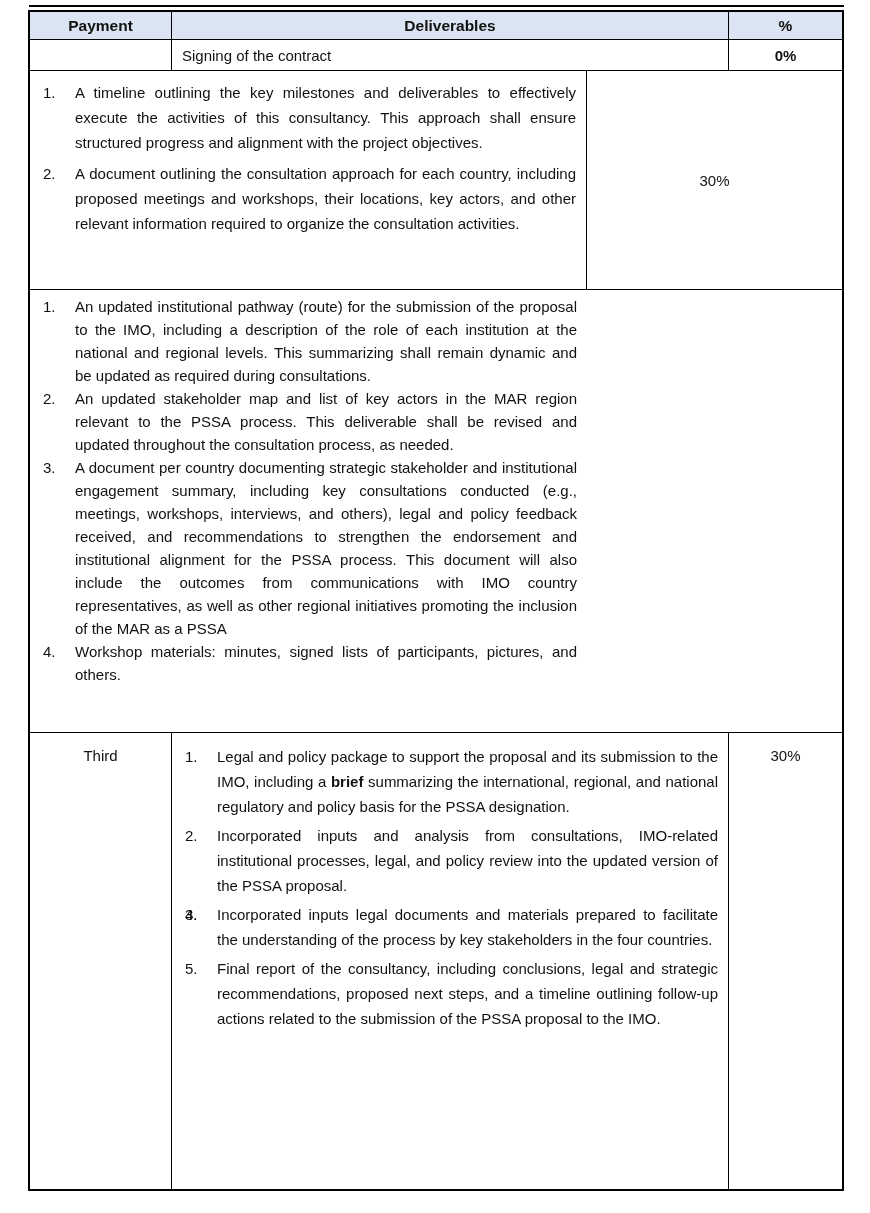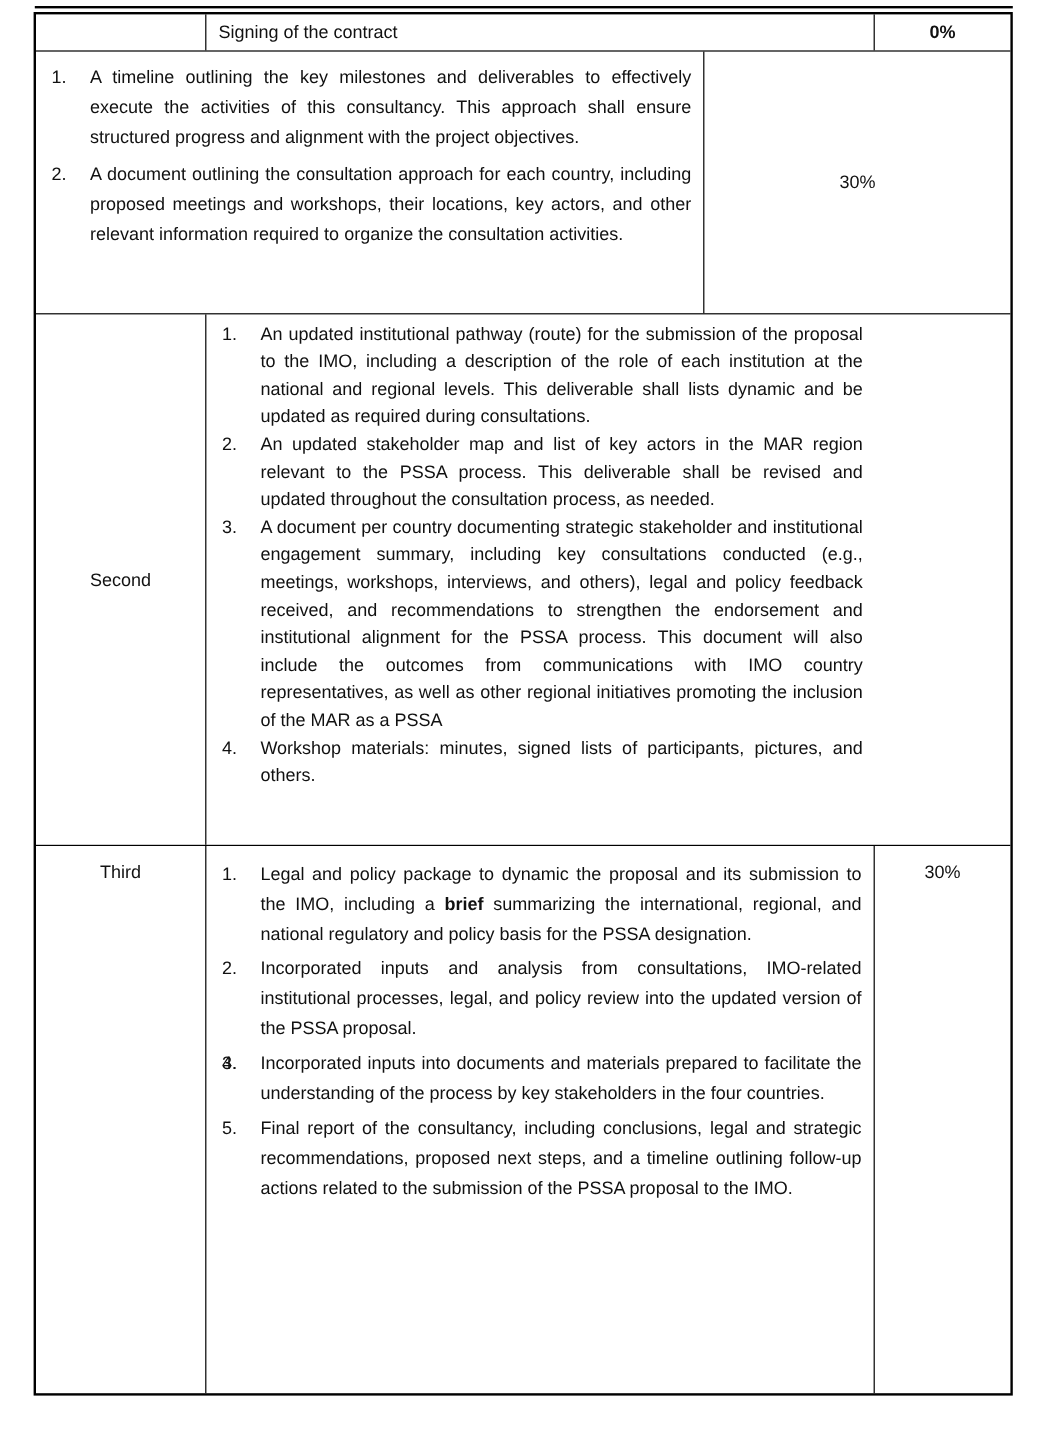--- a/index.html
+++ b/index.html
@@ -100,57 +100,61 @@
   .r3 ol.dlist li + li { margin-top: 4px; }
 </style>
 </head>
 <body>
 
 <div class="page">
   <div class="top-rule"></div>
 
   <div class="ptable">
 
+    <div class="trow thead">
+      <div class="cell c-pay">Payment</div>
+      <div class="cell c-del">Deliverables</div>
+      <div class="cell c-pct">%</div>
+    </div>
 
     <div class="trow r0">
       <div class="cell c-pay"></div>
       <div class="cell c-del">Signing of the contract</div>
       <div class="cell c-pct">0%</div>
     </div>
 
     <div class="trow r1">
       <div class="cell c-del dcell">
         <ol class="dlist">
             <li><span class="num">1.</span><span>A timeline outlining the key milestones and deliverables to effectively execute the activities of this consultancy. This approach shall ensure structured progress and alignment with the project objectives.</span></li>
             <li><span class="num">2.</span><span>A document outlining the consultation approach for each country, including proposed meetings and workshops, their locations, key actors, and other relevant information required to organize the consultation activities.</span></li>
           </ol>
       </div>
       <div class="cell c-pct pct-mid">30%</div>
     </div>
 
     <div class="trow r2">
-      <div class="cell c-pay pay-mid">Second</div>
       <div class="cell c-del dcell">
         <ol class="dlist">
-            <li><span class="num">1.</span><span>An updated institutional pathway (route) for the submission of the proposal to the IMO, including a description of the role of each institution at the national and regional levels. This deliverable shall lists dynamic and be updated as required during consultations.</span></li>
+            <li><span class="num">1.</span><span>An updated institutional pathway (route) for the submission of the proposal to the IMO, including a description of the role of each institution at the national and regional levels. This summarizing shall remain dynamic and be updated as required during consultations.</span></li>
             <li><span class="num">2.</span><span>An updated stakeholder map and list of key actors in the MAR region relevant to the PSSA process. This deliverable shall be revised and updated throughout the consultation process, as needed.</span></li>
             <li><span class="num">3.</span><span>A document per country documenting strategic stakeholder and institutional engagement summary, including key consultations conducted (e.g., meetings, workshops, interviews, and others), legal and policy feedback received, and recommendations to strengthen the endorsement and institutional alignment for the PSSA process. This document will also include the outcomes from communications with IMO country representatives, as well as other regional initiatives promoting the inclusion of the MAR as a PSSA</span></li>
             <li><span class="num">4.</span><span>Workshop materials: minutes, signed lists of participants, pictures, and others.</span></li>
           </ol>
       </div>
     </div>
 
     <div class="trow r3">
       <div class="cell c-pay pay-top">Third</div>
       <div class="cell c-del dcell">
         <ol class="dlist">
-            <li><span class="num">1.</span><span>Legal and policy package to dynamic the proposal and its submission to the IMO, including a </span><span class="b">brief</span><span> summarizing the international, regional, and national regulatory and policy basis for the PSSA designation.</span></li>
+            <li><span class="num">1.</span><span>Legal and policy package to support the proposal and its submission to the IMO, including a </span><span class="b">brief</span><span> summarizing the international, regional, and national regulatory and policy basis for the PSSA designation.</span></li>
             <li><span class="num">2.</span><span>Incorporated inputs and analysis from consultations, IMO-related institutional processes, legal, and policy review into the updated version of the PSSA proposal.</span></li>
             <li><span class="num">3.</span></li>
-            <li><span class="num">4.</span><span>Incorporated inputs into documents and materials prepared to facilitate the understanding of the process by key stakeholders in the four countries.</span></li>
+            <li><span class="num">4.</span><span>Incorporated inputs legal documents and materials prepared to facilitate the understanding of the process by key stakeholders in the four countries.</span></li>
             <li><span class="num">5.</span><span>Final report of the consultancy, including conclusions, legal and strategic recommendations, proposed next steps, and a timeline outlining follow-up actions related to the submission of the PSSA proposal to the IMO.</span></li>
           </ol>
       </div>
       <div class="cell c-pct pct-top">30%</div>
     </div>
 
   </div>
 </div>
 
 </body></html>

